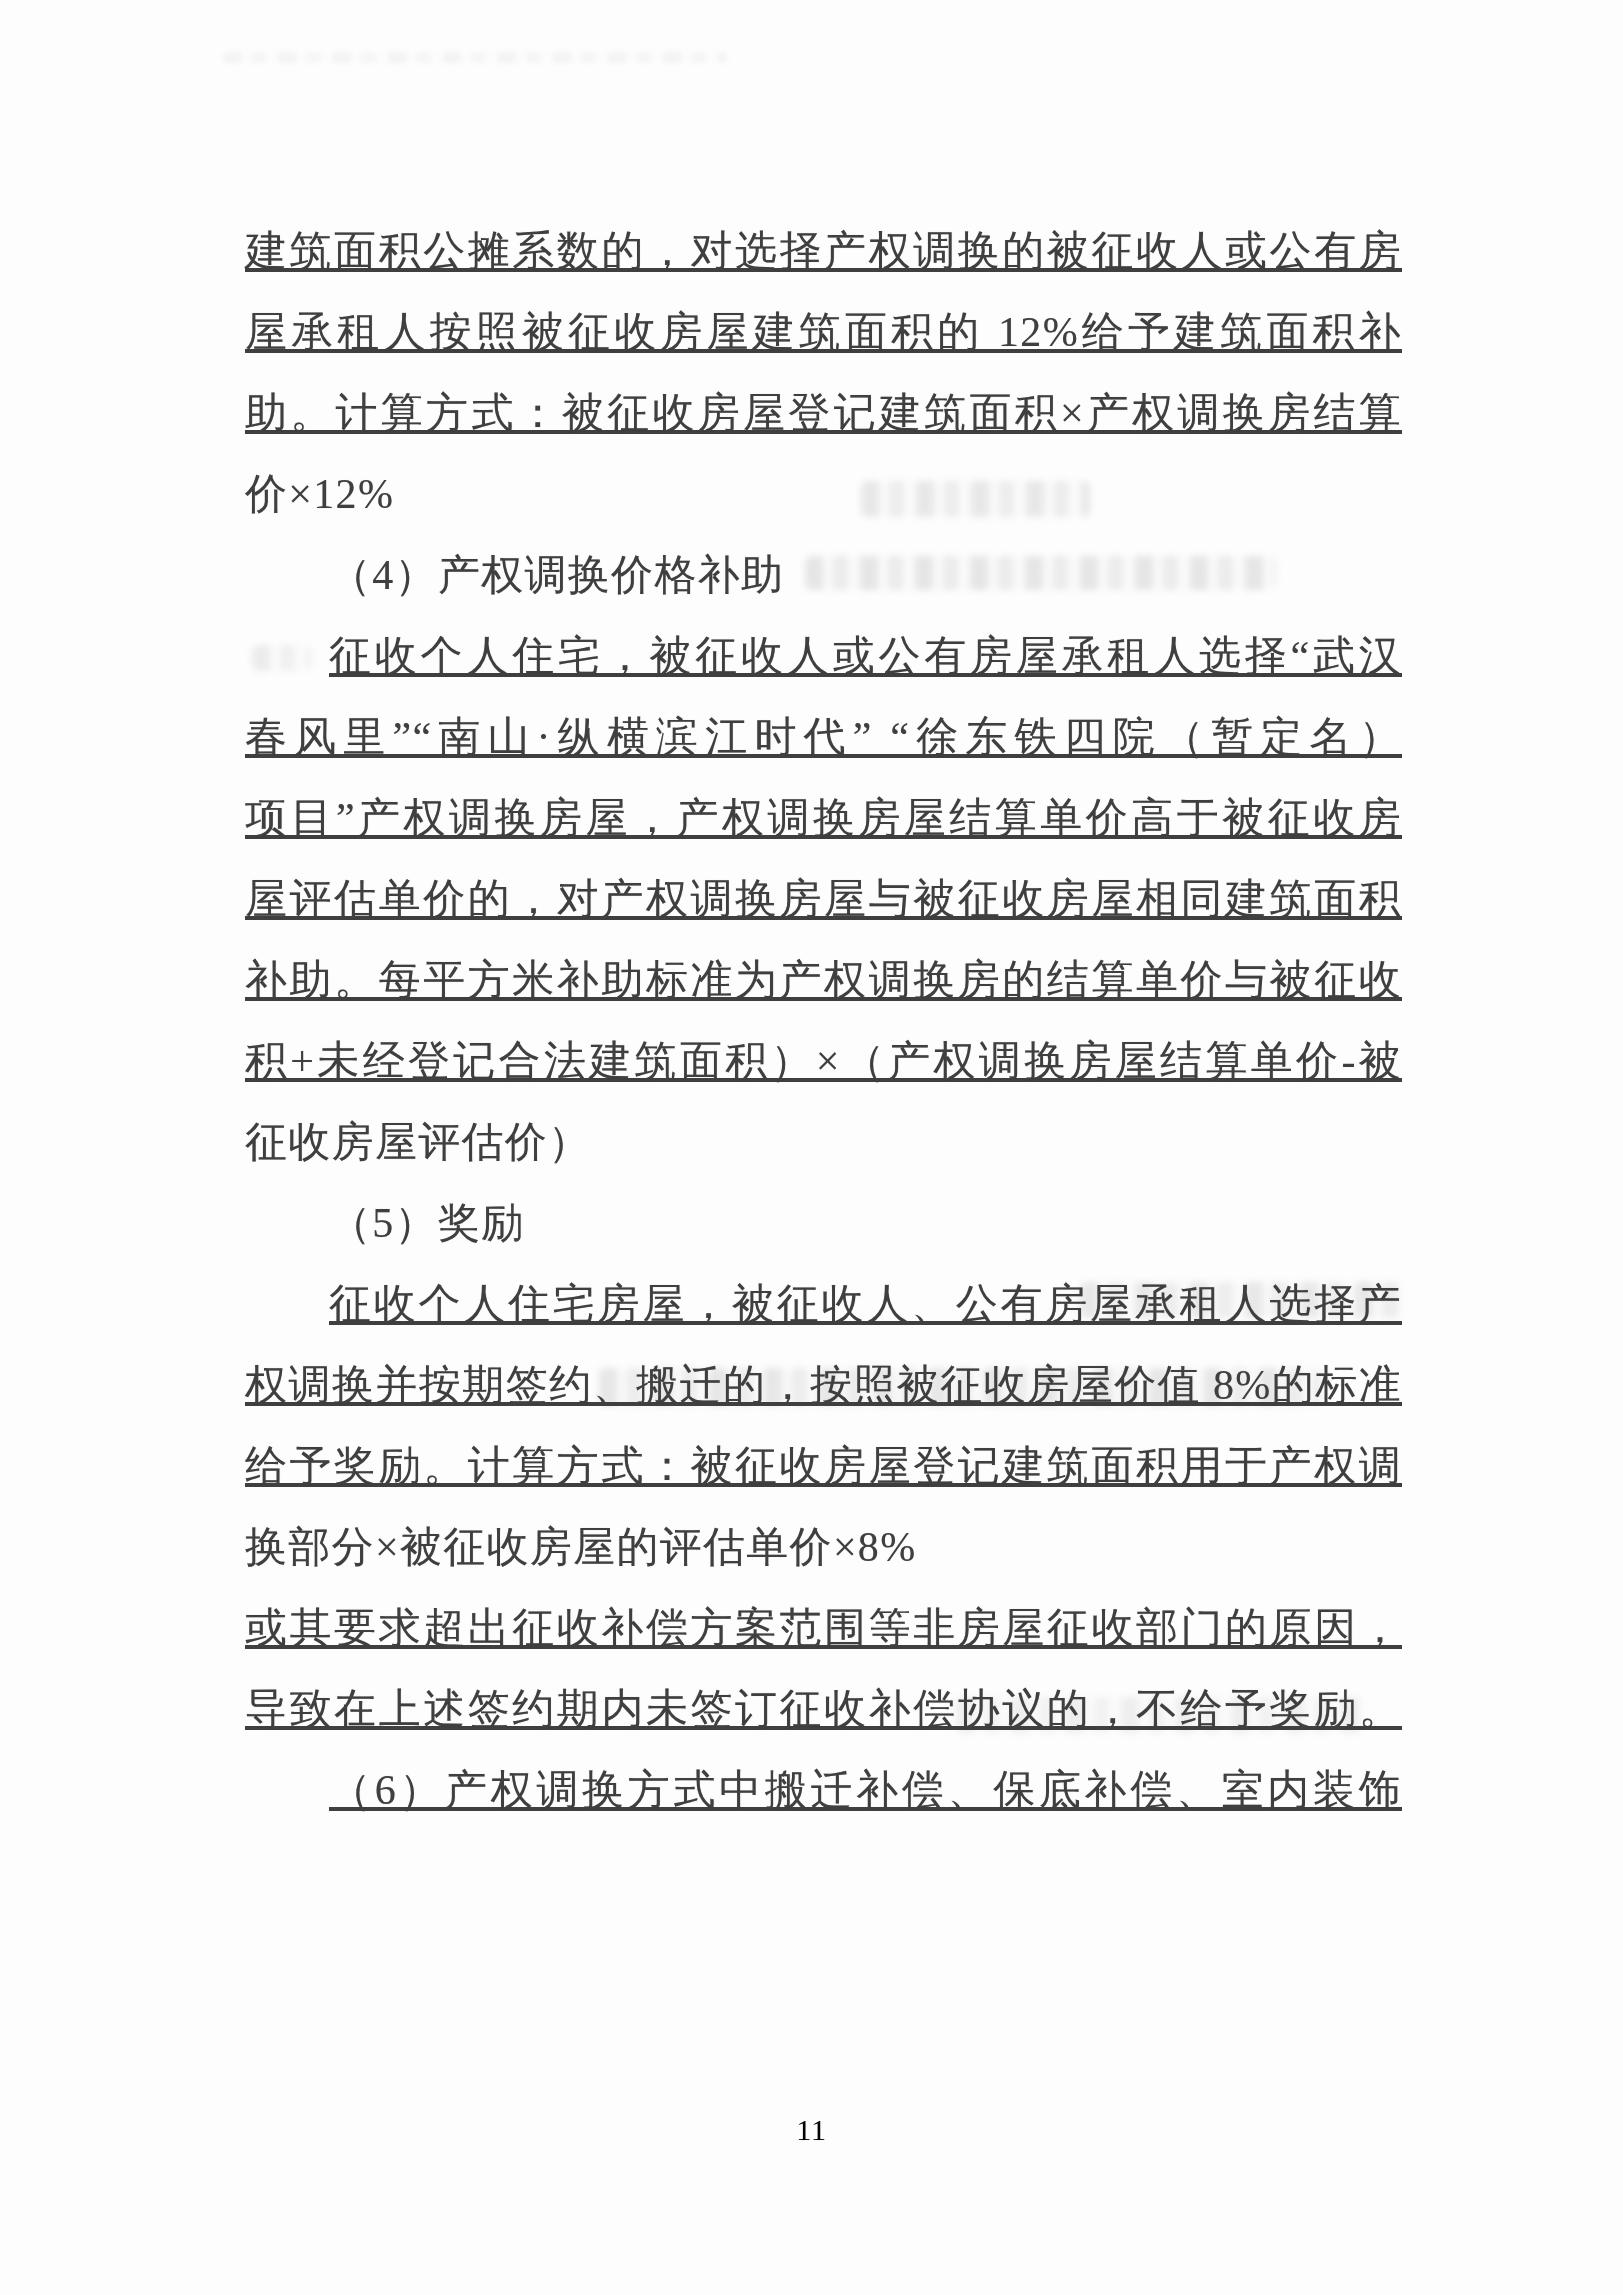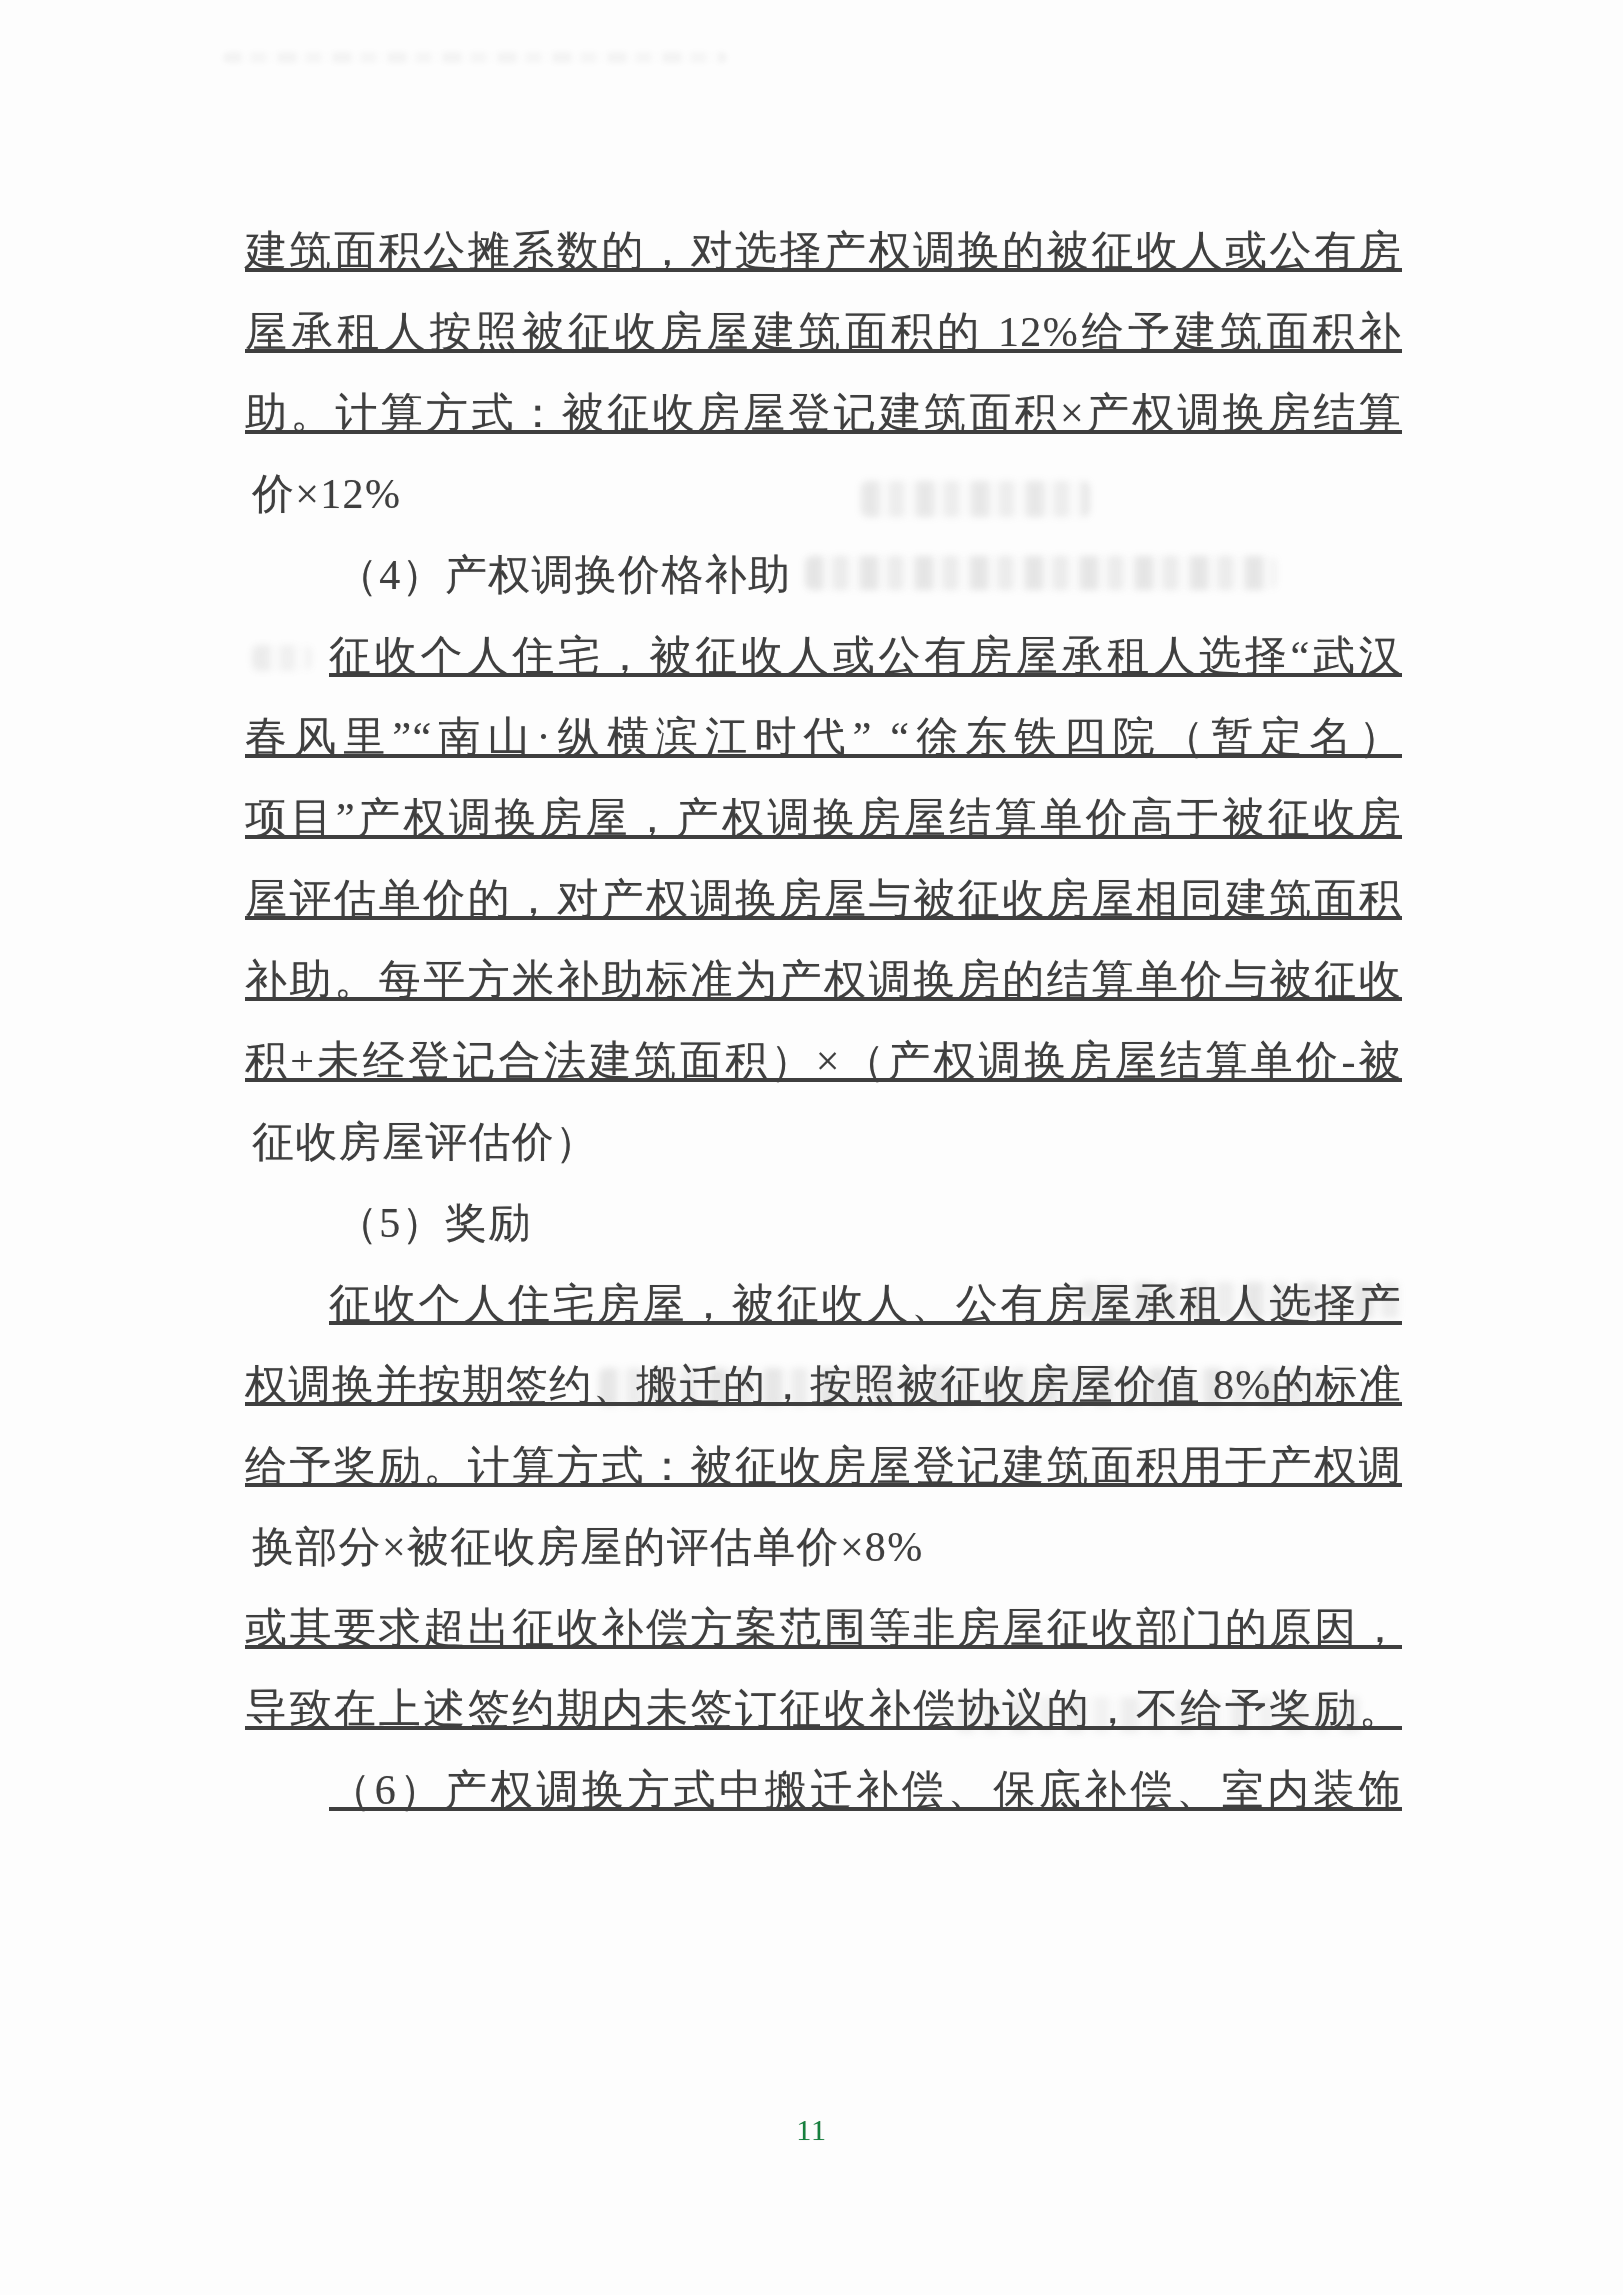--- a/index.html
+++ b/index.html
@@ -15,30 +15,30 @@
   .textblock{
     position:absolute;
     left:245px;top:211px;width:1157px;
     font-size:42px;
     line-height:81px;
     letter-spacing:1.3px;
     text-shadow:0 0 0.7px rgba(70,70,70,.45);
   }
   .ln{height:81px;overflow:visible;}
   .jst{text-align:justify;text-align-last:justify;text-justify:inter-character;text-decoration:underline;}
-  .end{text-align:right;text-align-last:left;margin-left:7px;}
+  .end{text-align:right;text-align-last:left;}
   .indent{text-indent:2em;}
   
   .pageno{
     position:absolute;
     left:0;right:0;top:2113px;
     text-align:center;
     font-size:30px;
     letter-spacing:0.7px;
-    color:#15803d;
+    color:#000000;
     text-shadow:0 0 0.7px rgba(70,70,70,.4);
   }
   
   .ghost{
     position:absolute;
     filter:blur(3.9px);
     border-radius:6.5px;
     background:repeating-linear-gradient(90deg,
       rgba(128,128,128,.34) 0 18.3px,
       rgba(128,128,128,.05) 18.3px 27.5px,

